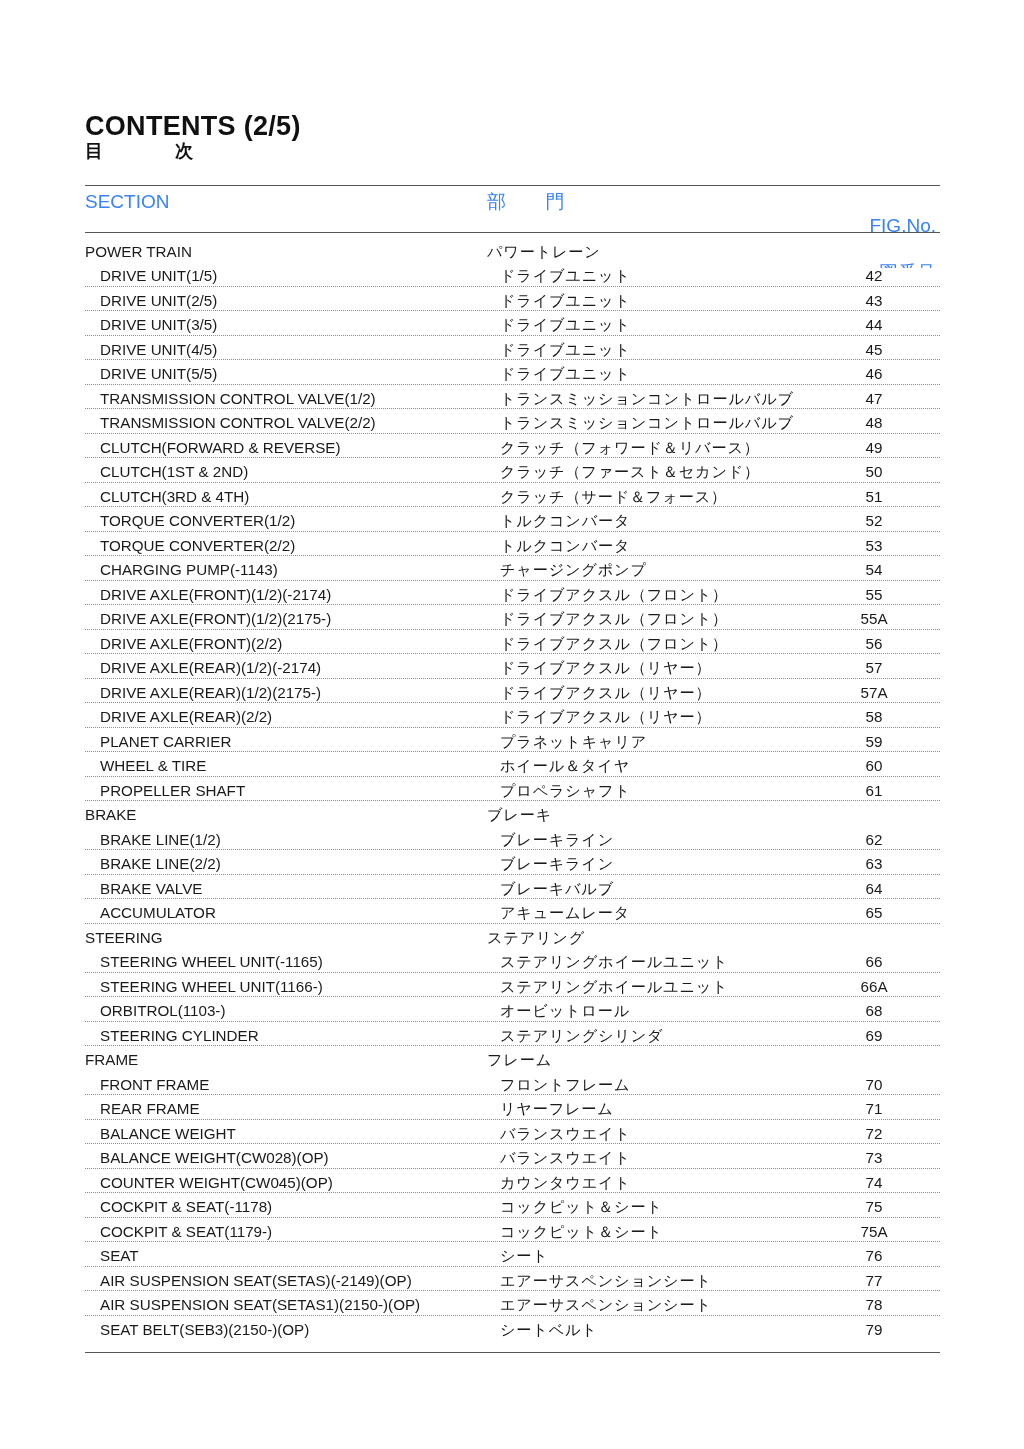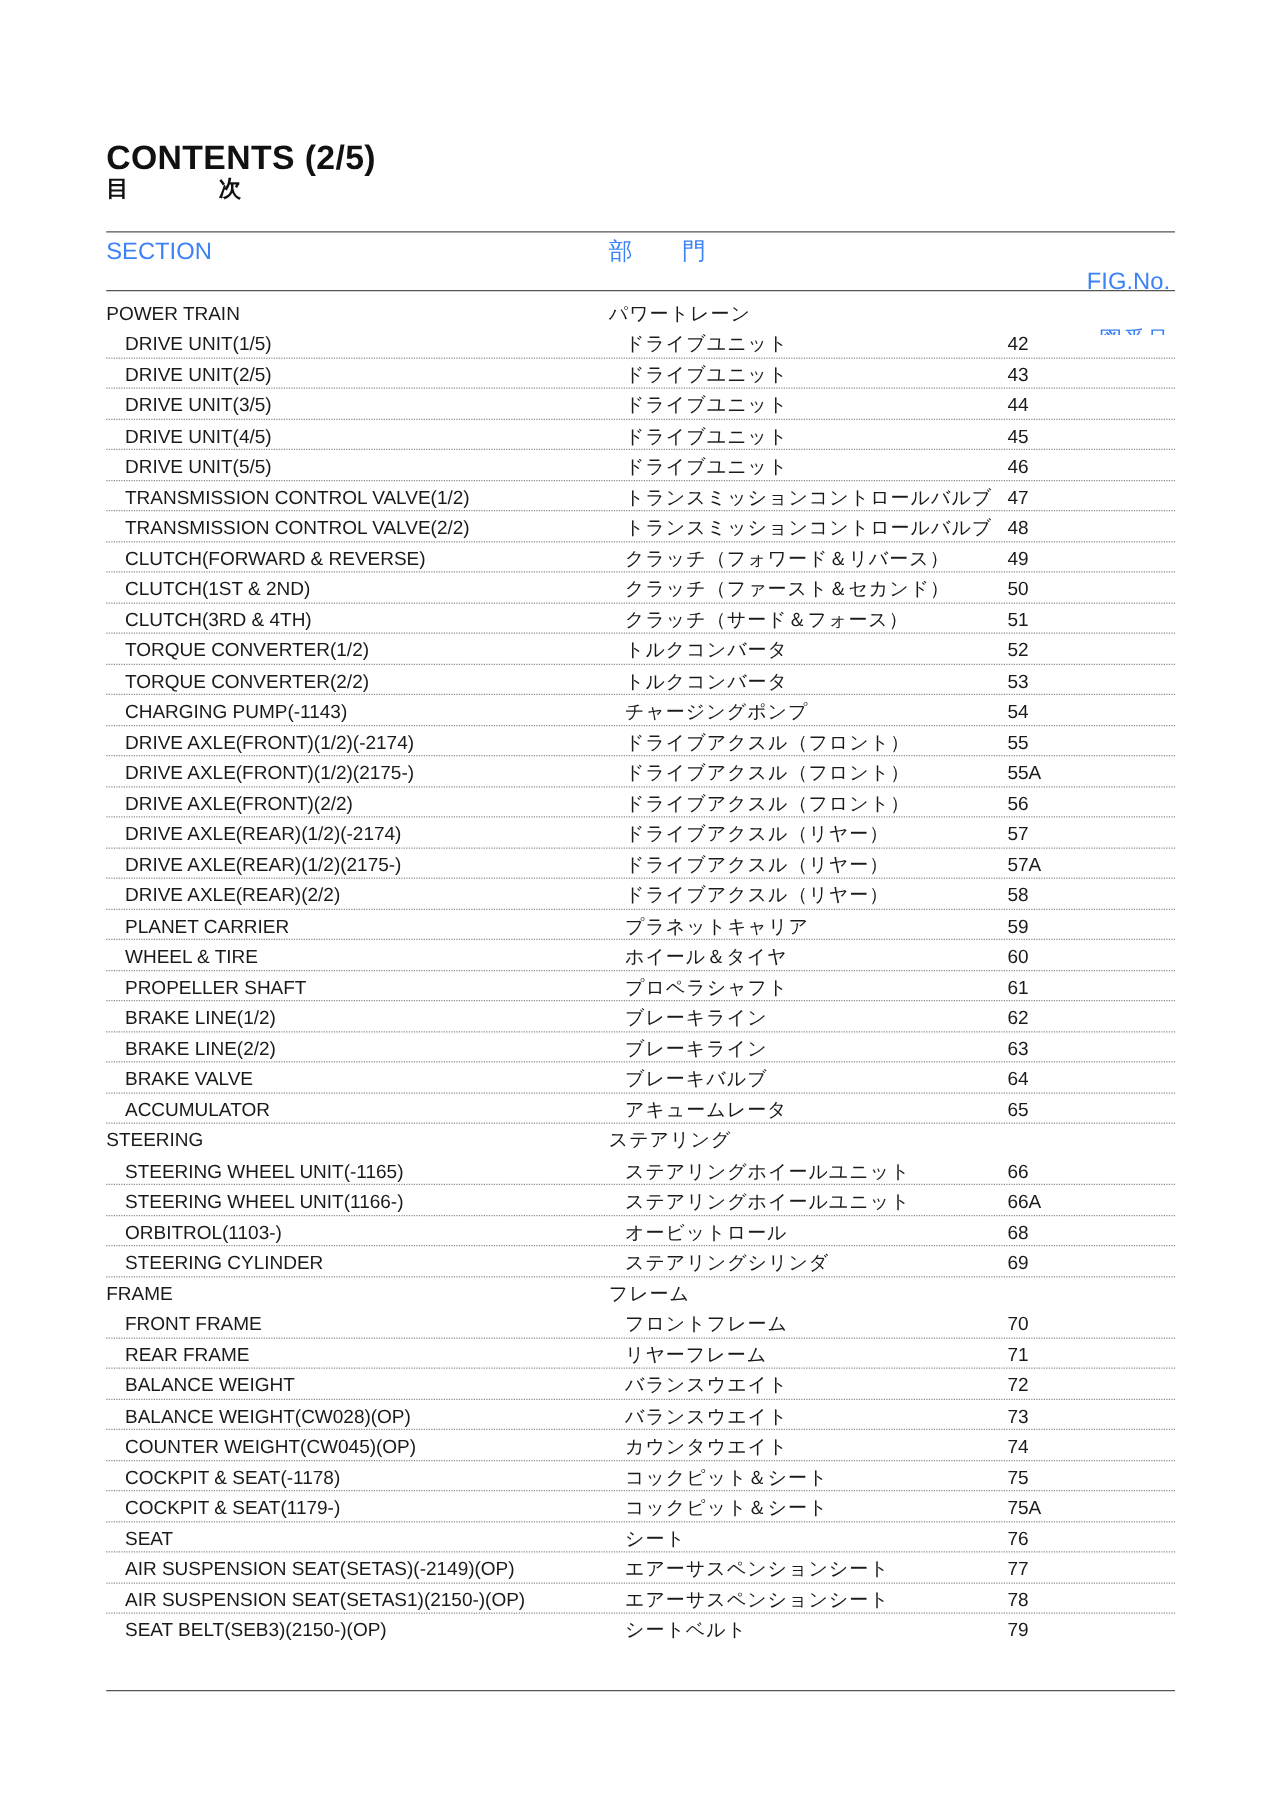--- a/index.html
+++ b/index.html
@@ -105,21 +105,21 @@
   }
   .c-en { left: 85px;  padding-right: 5px; }
   .row.child .c-en { left: 100px; }
 
   .c-ja { left: 487px; letter-spacing: 0.8px; padding-right: 5px; }
   .row.child .c-ja { left: 500px; }
 
   .c-no {
     left: 800px;
     width: 136px;
-    text-align: left;
+    text-align: center;
     padding-left: 6px;
     padding-right: 0;
   }
 </style>
 </head>
 <body>
 
 <div class="page">
 
   <div class="title-block">
@@ -269,20 +269,25 @@
         <div class="cell c-en">WHEEL &amp; TIRE</div>
         <div class="cell c-ja">ホイール＆タイヤ</div>
         <div class="cell c-no">60</div>
       </div>
       <div class="row child">
         <div class="leader"></div>
         <div class="cell c-en">PROPELLER SHAFT</div>
         <div class="cell c-ja">プロペラシャフト</div>
         <div class="cell c-no">61</div>
       </div>
+      <div class="row section no-leader">
+        <div class="cell c-en">BRAKE</div>
+        <div class="cell c-ja">ブレーキ</div>
+        <div class="cell c-no"></div>
+      </div>
       <div class="row child">
         <div class="leader"></div>
         <div class="cell c-en">BRAKE LINE(1/2)</div>
         <div class="cell c-ja">ブレーキライン</div>
         <div class="cell c-no">62</div>
       </div>
       <div class="row child">
         <div class="leader"></div>
         <div class="cell c-en">BRAKE LINE(2/2)</div>
         <div class="cell c-ja">ブレーキライン</div>

